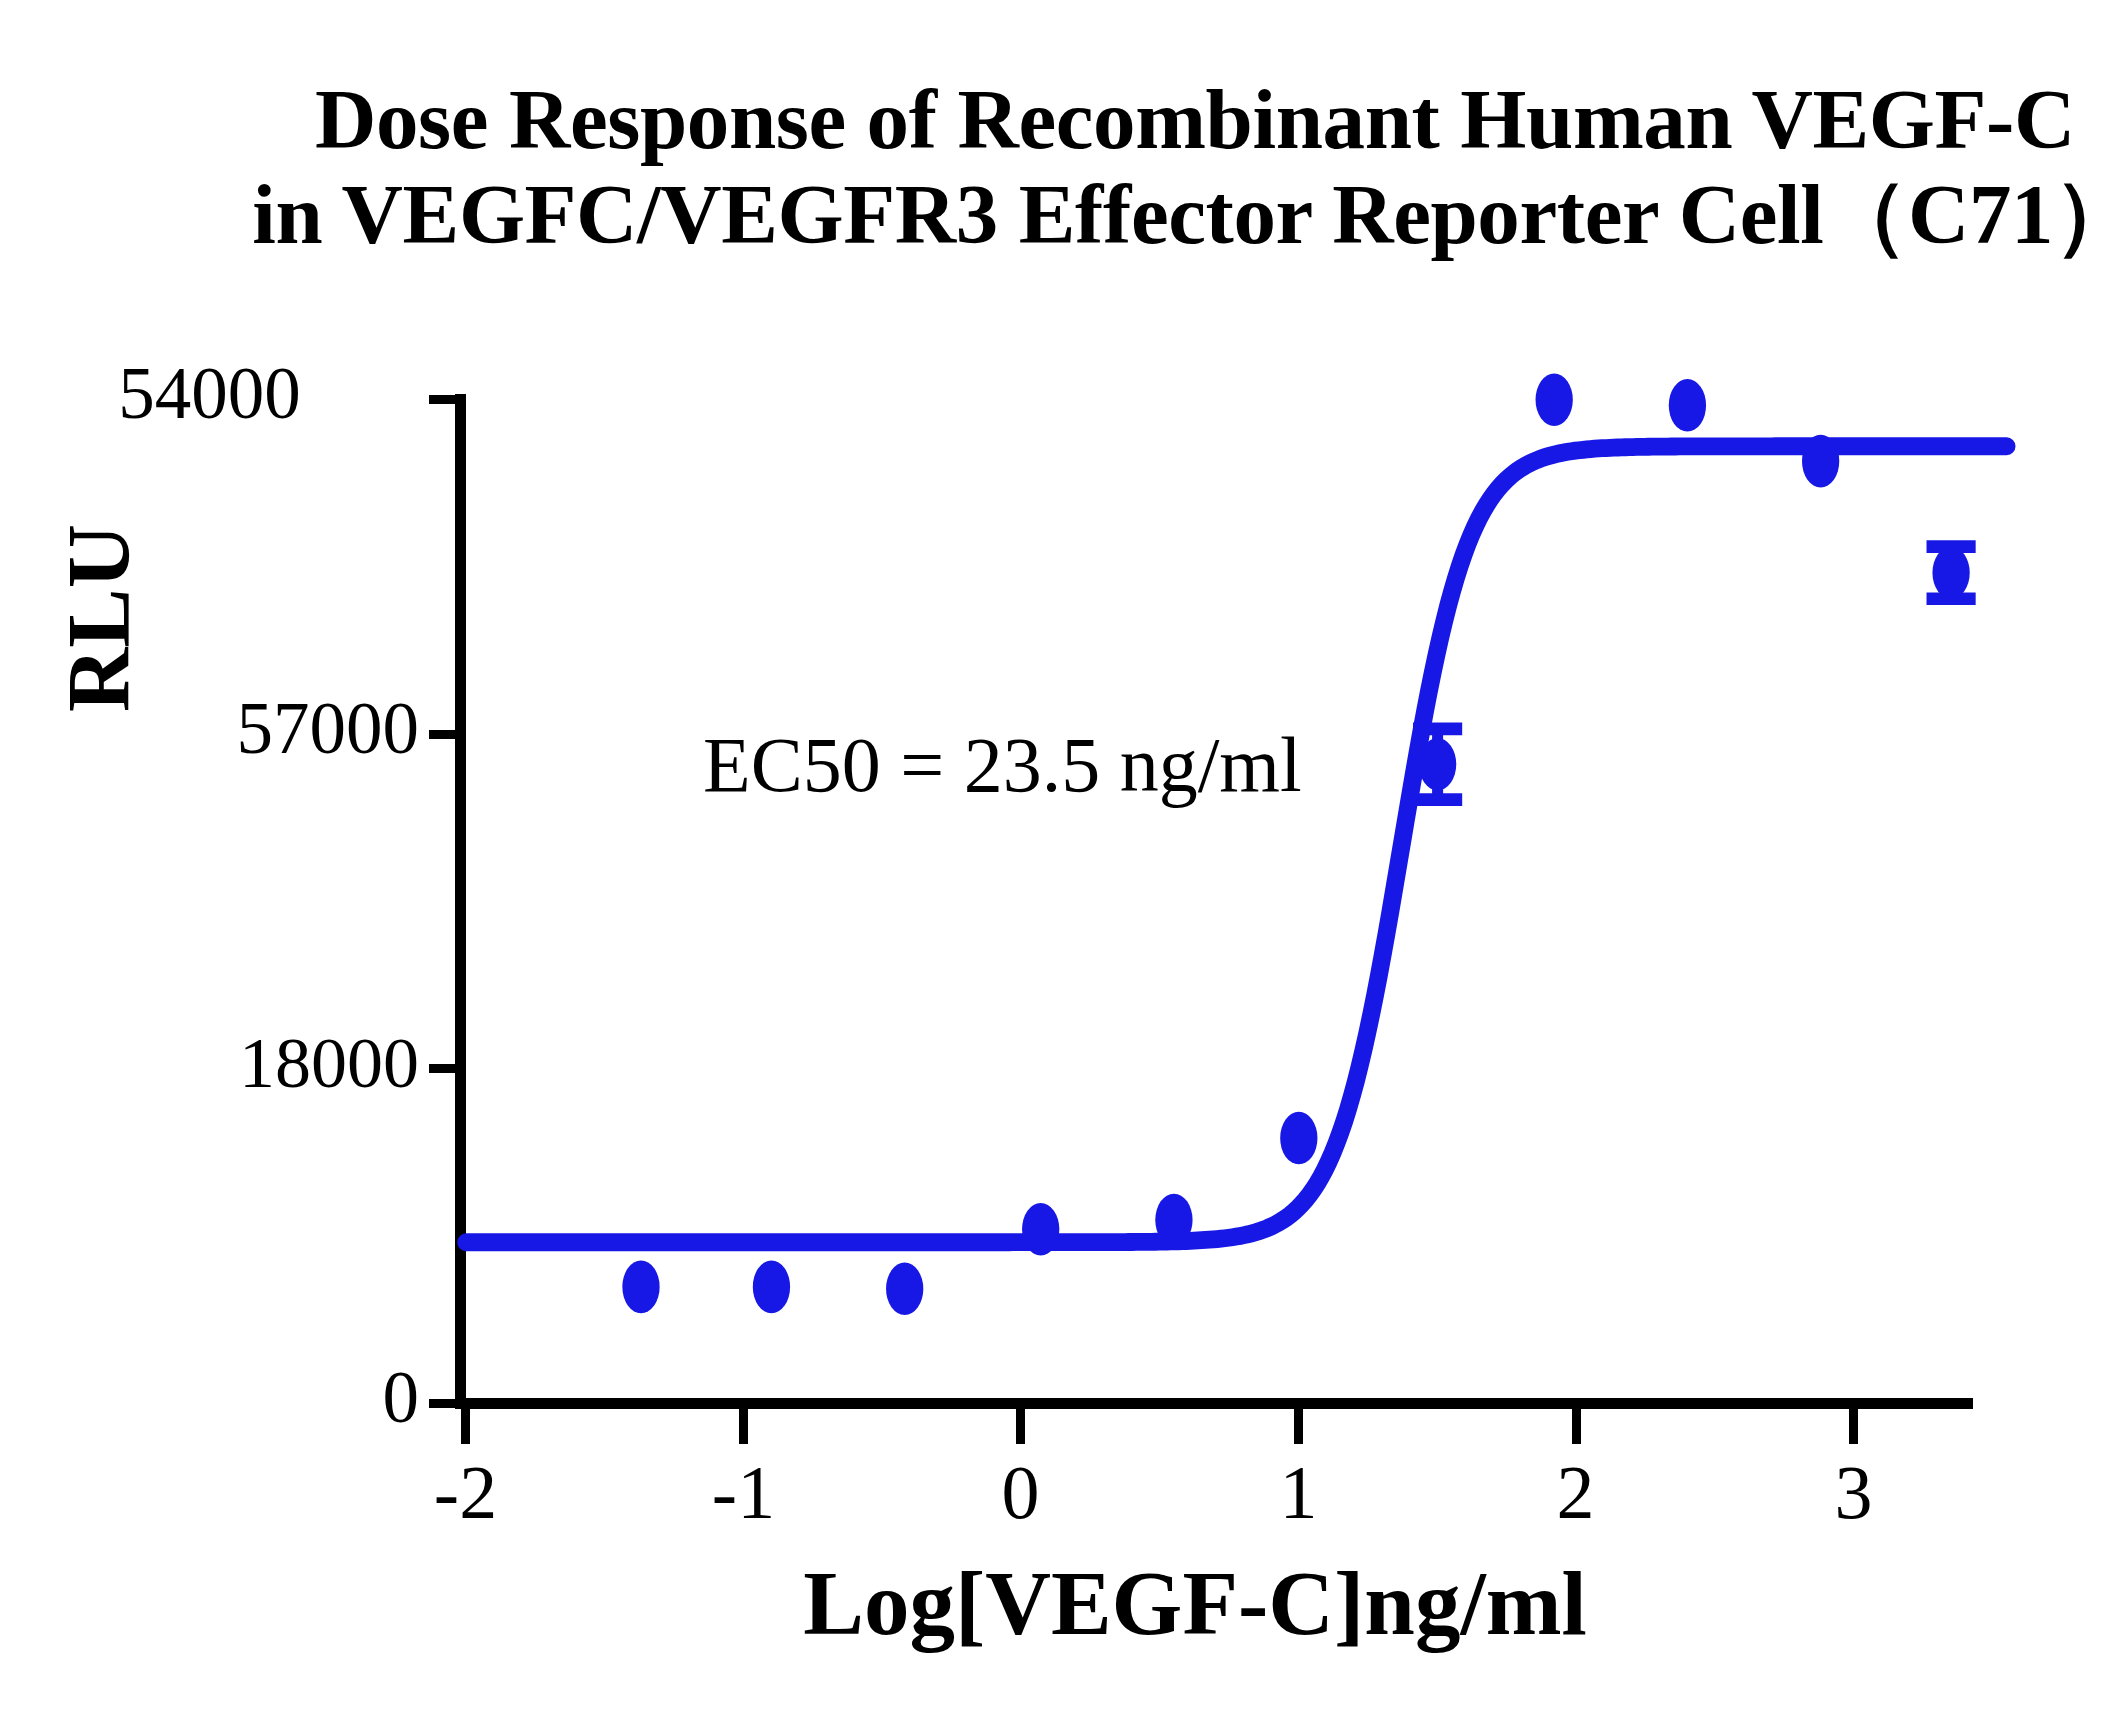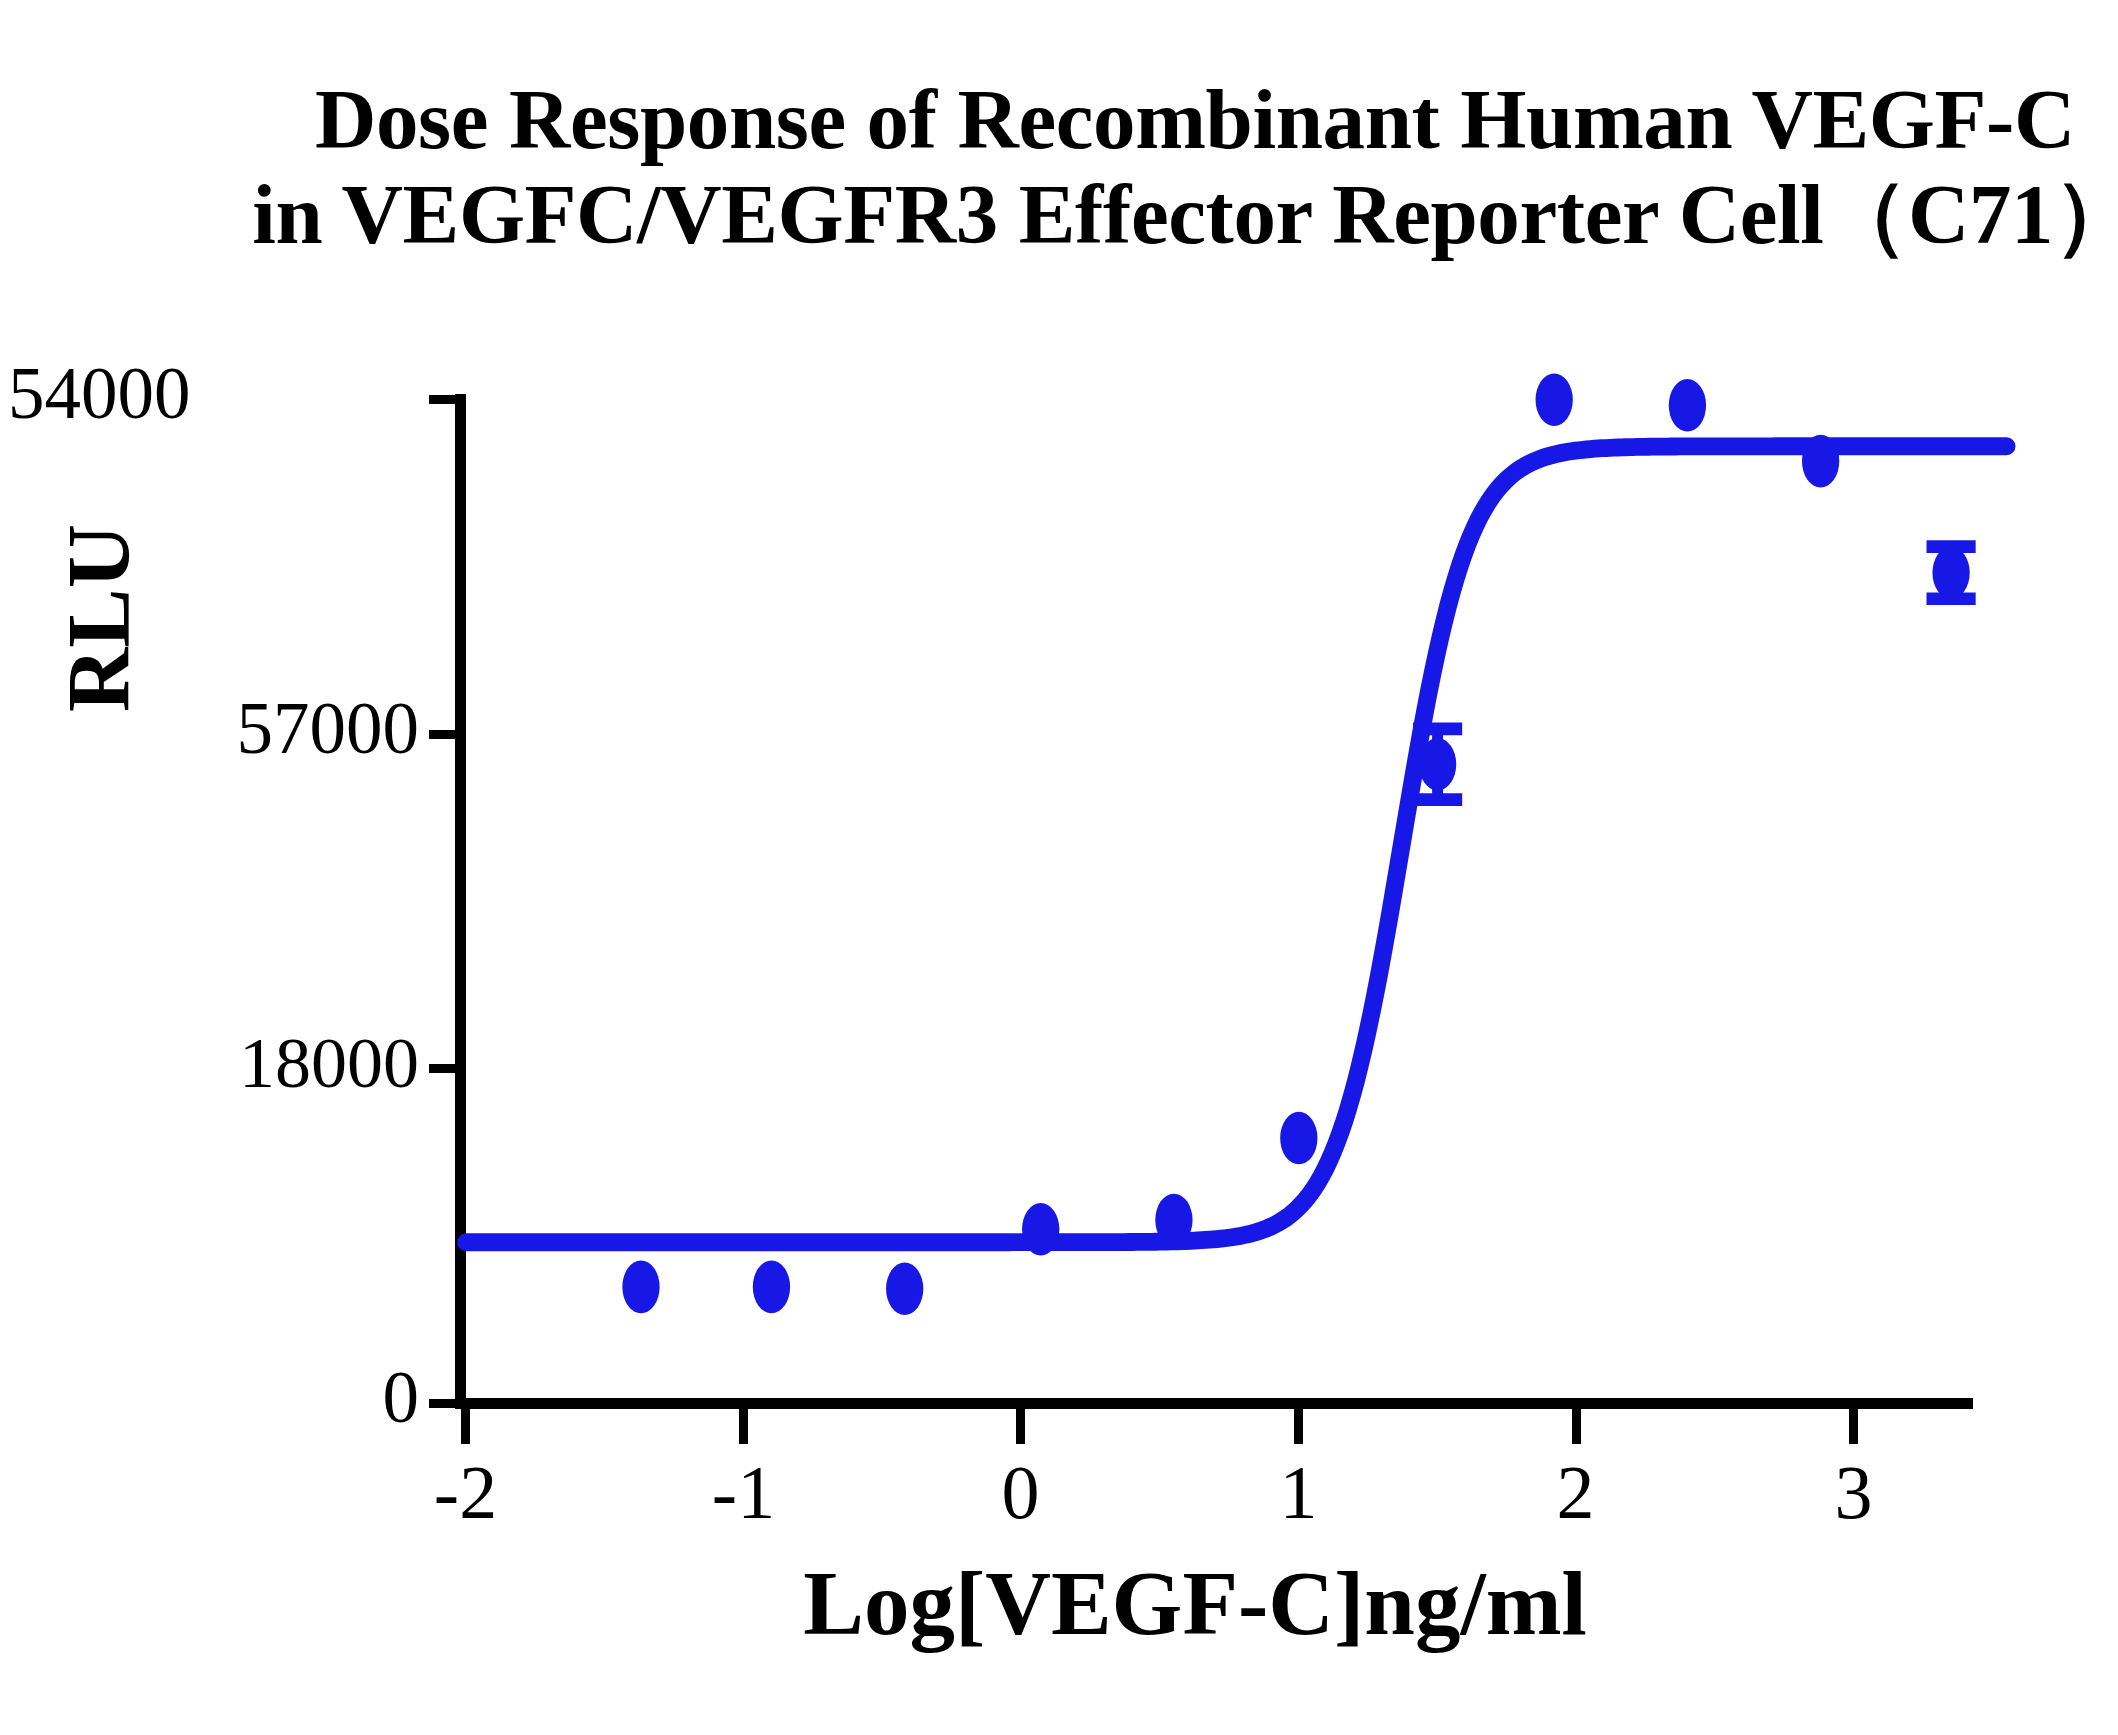--- a/index.html
+++ b/index.html
@@ -129,38 +129,39 @@
   <div id="x-axis-line"></div>
 
   <div id="ticks-layer">
       <div class="y-tick" style="top: 1399px;"></div>
       <div style="position: absolute; left: 0px; top: 1356px; width: 419px; text-align: right; font-size: 73px; color: rgb(0, 0, 0); white-space: nowrap;">0</div>
       <div class="y-tick" style="top: 1064px;"></div>
       <div style="position: absolute; left: 0px; top: 1022px; width: 419px; text-align: right; font-size: 72px; color: rgb(0, 0, 0); white-space: nowrap;">18000</div>
       <div class="y-tick" style="top: 730px;"></div>
       <div style="position: absolute; left: 0px; top: 687px; width: 419px; text-align: right; font-size: 73px; color: rgb(0, 0, 0); white-space: nowrap;">57000</div>
       <div class="y-tick" style="top: 395px;"></div>
-      <div style="position: absolute; left: 0px; top: 352px; width: 419px; text-align: left; font-size: 73px; color: rgb(0, 0, 0); white-space: nowrap; padding-left: 8px;">54000</div>
+      <div style="position: absolute; left: 0px; top: 352px; width: 419px; text-align: center; font-size: 73px; color: rgb(0, 0, 0); white-space: nowrap;">54000</div>
       <div class="x-tick" style="left: 461px;"></div>
       <div class="xtl" style="left: 381px;">-2</div>
       <div class="x-tick" style="left: 739px;"></div>
       <div class="xtl" style="left: 659px;">-1</div>
       <div class="x-tick" style="left: 1016px;"></div>
       <div class="xtl" style="left: 936px;">0</div>
       <div class="x-tick" style="left: 1294px;"></div>
       <div class="xtl" style="left: 1214px;">1</div>
       <div class="x-tick" style="left: 1572px;"></div>
       <div class="xtl" style="left: 1491px;">2</div>
       <div class="x-tick" style="left: 1849px;"></div>
       <div class="xtl" style="left: 1769px;">3</div>
     </div>
 
   <div id="y-axis-title">RLU</div>
   <div id="x-axis-title">Log[VEGF-C]ng/ml</div>
 
+  <div id="ec50-annotation">EC50 = 23.5 ng/ml</div>
 
   <svg id="chart-svg" viewBox="0 0 5640 4096">
     <path id="fit-path" fill="none" stroke="#1818E6" stroke-width="42" stroke-linecap="round" d="M1100.0,2931.2 L1109.1,2931.2 L1118.2,2931.2 L1127.3,2931.2 L1136.4,2931.2 L1145.4,2931.2 L1154.5,2931.2 L1163.6,2931.2 L1172.7,2931.2 L1181.8,2931.2 L1190.9,2931.2 L1200.0,2931.2 L1209.1,2931.2 L1218.1,2931.2 L1227.2,2931.2 L1236.3,2931.2 L1245.4,2931.2 L1254.5,2931.2 L1263.6,2931.2 L1272.7,2931.2 L1281.8,2931.2 L1290.9,2931.2 L1299.9,2931.2 L1309.0,2931.2 L1318.1,2931.2 L1327.2,2931.2 L1336.3,2931.2 L1345.4,2931.2 L1354.5,2931.2 L1363.6,2931.2 L1372.6,2931.2 L1381.7,2931.2 L1390.8,2931.2 L1399.9,2931.2 L1409.0,2931.2 L1418.1,2931.2 L1427.2,2931.2 L1436.3,2931.2 L1445.3,2931.2 L1454.4,2931.2 L1463.5,2931.2 L1472.6,2931.2 L1481.7,2931.2 L1490.8,2931.2 L1499.9,2931.2 L1509.0,2931.2 L1518.1,2931.2 L1527.1,2931.2 L1536.2,2931.2 L1545.3,2931.2 L1554.4,2931.2 L1563.5,2931.2 L1572.6,2931.2 L1581.7,2931.2 L1590.8,2931.2 L1599.8,2931.2 L1608.9,2931.2 L1618.0,2931.2 L1627.1,2931.2 L1636.2,2931.2 L1645.3,2931.2 L1654.4,2931.2 L1663.5,2931.2 L1672.6,2931.2 L1681.6,2931.2 L1690.7,2931.2 L1699.8,2931.2 L1708.9,2931.2 L1718.0,2931.2 L1727.1,2931.2 L1736.2,2931.2 L1745.3,2931.2 L1754.3,2931.2 L1763.4,2931.2 L1772.5,2931.2 L1781.6,2931.2 L1790.7,2931.2 L1799.8,2931.2 L1808.9,2931.2 L1818.0,2931.2 L1827.1,2931.2 L1836.1,2931.2 L1845.2,2931.2 L1854.3,2931.2 L1863.4,2931.2 L1872.5,2931.2 L1881.6,2931.2 L1890.7,2931.2 L1899.8,2931.2 L1908.8,2931.2 L1917.9,2931.2 L1927.0,2931.2 L1936.1,2931.2 L1945.2,2931.2 L1954.3,2931.2 L1963.4,2931.2 L1972.5,2931.2 L1981.5,2931.2 L1990.6,2931.2 L1999.7,2931.2 L2008.8,2931.2 L2017.9,2931.2 L2027.0,2931.2 L2036.1,2931.2 L2045.2,2931.2 L2054.3,2931.2 L2063.3,2931.2 L2072.4,2931.2 L2081.5,2931.2 L2090.6,2931.2 L2099.7,2931.2 L2108.8,2931.2 L2117.9,2931.2 L2127.0,2931.2 L2136.0,2931.2 L2145.1,2931.2 L2154.2,2931.2 L2163.3,2931.2 L2172.4,2931.2 L2181.5,2931.2 L2190.6,2931.2 L2199.7,2931.2 L2208.8,2931.2 L2217.8,2931.2 L2226.9,2931.2 L2236.0,2931.2 L2245.1,2931.2 L2254.2,2931.2 L2263.3,2931.2 L2272.4,2931.2 L2281.5,2931.2 L2290.5,2931.2 L2299.6,2931.2 L2308.7,2931.2 L2317.8,2931.2 L2326.9,2931.2 L2336.0,2931.2 L2345.1,2931.2 L2354.2,2931.2 L2363.2,2931.2 L2372.3,2931.2 L2381.4,2931.2 L2390.5,2931.1 L2399.6,2931.1 L2408.7,2931.1 L2417.8,2931.1 L2426.9,2931.1 L2436.0,2931.1 L2445.0,2931.1 L2454.1,2931.1 L2463.2,2931.1 L2472.3,2931.1 L2481.4,2931.1 L2490.5,2931.1 L2499.6,2931.1 L2508.7,2931.1 L2517.7,2931.1 L2526.8,2931.1 L2535.9,2931.1 L2545.0,2931.0 L2554.1,2931.0 L2563.2,2931.0 L2572.3,2931.0 L2581.4,2931.0 L2590.5,2931.0 L2599.5,2930.9 L2608.6,2930.9 L2617.7,2930.9 L2626.8,2930.8 L2635.9,2930.8 L2645.0,2930.7 L2654.1,2930.7 L2663.2,2930.6 L2672.2,2930.6 L2681.3,2930.5 L2690.4,2930.4 L2699.5,2930.3 L2708.6,2930.2 L2717.7,2930.1 L2726.8,2930.0 L2735.9,2929.8 L2745.0,2929.7 L2754.0,2929.5 L2763.1,2929.3 L2772.2,2929.0 L2781.3,2928.8 L2790.4,2928.5 L2799.5,2928.2 L2808.6,2927.8 L2817.7,2927.4 L2826.7,2926.9 L2835.8,2926.4 L2844.9,2925.8 L2854.0,2925.2 L2863.1,2924.5 L2872.2,2923.6 L2881.3,2922.7 L2890.4,2921.7 L2899.4,2920.6 L2908.5,2919.3 L2917.6,2917.8 L2926.7,2916.2 L2935.8,2914.4 L2944.9,2912.4 L2954.0,2910.1 L2963.1,2907.6 L2972.2,2904.8 L2981.2,2901.6 L2990.3,2898.0 L2999.4,2894.1 L3008.5,2889.7 L3017.6,2884.7 L3026.7,2879.2 L3035.8,2873.1 L3044.9,2866.3 L3053.9,2858.7 L3063.0,2850.2 L3072.1,2840.8 L3081.2,2830.4 L3090.3,2818.8 L3099.4,2806.1 L3108.5,2791.9 L3117.6,2776.4 L3126.7,2759.2 L3135.7,2740.4 L3144.8,2719.8 L3153.9,2697.2 L3163.0,2672.6 L3172.1,2645.9 L3181.2,2616.9 L3190.3,2585.7 L3199.4,2552.1 L3208.4,2516.1 L3217.5,2477.7 L3226.6,2437.0 L3235.7,2393.9 L3244.8,2348.8 L3253.9,2301.6 L3263.0,2252.6 L3272.1,2202.0 L3281.2,2150.0 L3290.2,2097.1 L3299.3,2043.5 L3308.4,1989.5 L3317.5,1935.6 L3326.6,1882.0 L3335.7,1829.1 L3344.8,1777.3 L3353.9,1726.8 L3362.9,1678.0 L3372.0,1631.0 L3381.1,1586.0 L3390.2,1543.2 L3399.3,1502.6 L3408.4,1464.5 L3417.5,1428.7 L3426.6,1395.3 L3435.6,1364.2 L3444.7,1335.5 L3453.8,1309.0 L3462.9,1284.6 L3472.0,1262.2 L3481.1,1241.7 L3490.2,1223.0 L3499.3,1206.0 L3508.4,1190.6 L3517.4,1176.6 L3526.5,1164.0 L3535.6,1152.5 L3544.7,1142.2 L3553.8,1132.9 L3562.9,1124.5 L3572.0,1117.0 L3581.1,1110.2 L3590.1,1104.1 L3599.2,1098.7 L3608.3,1093.8 L3617.4,1089.4 L3626.5,1085.5 L3635.6,1082.0 L3644.7,1078.9 L3653.8,1076.1 L3662.9,1073.6 L3671.9,1071.3 L3681.0,1069.3 L3690.1,1067.5 L3699.2,1065.9 L3708.3,1064.5 L3717.4,1063.2 L3726.5,1062.1 L3735.6,1061.1 L3744.6,1060.2 L3753.7,1059.4 L3762.8,1058.6 L3771.9,1058.0 L3781.0,1057.4 L3790.1,1056.9 L3799.2,1056.5 L3808.3,1056.1 L3817.3,1055.7 L3826.4,1055.4 L3835.5,1055.1 L3844.6,1054.8 L3853.7,1054.6 L3862.8,1054.4 L3871.9,1054.2 L3881.0,1054.1 L3890.1,1053.9 L3899.1,1053.8 L3908.2,1053.7 L3917.3,1053.6 L3926.4,1053.5 L3935.5,1053.4 L3944.6,1053.3 L3953.7,1053.3 L3962.8,1053.2 L3971.8,1053.1 L3980.9,1053.1 L3990.0,1053.1 L3999.1,1053.0 L4008.2,1053.0 L4017.3,1053.0 L4026.4,1052.9 L4035.5,1052.9 L4044.6,1052.9 L4053.6,1052.9 L4062.7,1052.9 L4071.8,1052.8 L4080.9,1052.8 L4090.0,1052.8 L4099.1,1052.8 L4108.2,1052.8 L4117.3,1052.8 L4126.3,1052.8 L4135.4,1052.8 L4144.5,1052.8 L4153.6,1052.8 L4162.7,1052.8 L4171.8,1052.8 L4180.9,1052.8 L4190.0,1052.7 L4199.1,1052.7 L4208.1,1052.7 L4217.2,1052.7 L4226.3,1052.7 L4235.4,1052.7 L4244.5,1052.7 L4253.6,1052.7 L4262.7,1052.7 L4271.8,1052.7 L4280.8,1052.7 L4289.9,1052.7 L4299.0,1052.7 L4308.1,1052.7 L4317.2,1052.7 L4326.3,1052.7 L4335.4,1052.7 L4344.5,1052.7 L4353.5,1052.7 L4362.6,1052.7 L4371.7,1052.7 L4380.8,1052.7 L4389.9,1052.7 L4399.0,1052.7 L4408.1,1052.7 L4417.2,1052.7 L4426.3,1052.7 L4435.3,1052.7 L4444.4,1052.7 L4453.5,1052.7 L4462.6,1052.7 L4471.7,1052.7 L4480.8,1052.7 L4489.9,1052.7 L4499.0,1052.7 L4508.0,1052.7 L4517.1,1052.7 L4526.2,1052.7 L4535.3,1052.7 L4544.4,1052.7 L4553.5,1052.7 L4562.6,1052.7 L4571.7,1052.7 L4580.8,1052.7 L4589.8,1052.7 L4598.9,1052.7 L4608.0,1052.7 L4617.1,1052.7 L4626.2,1052.7 L4635.3,1052.7 L4644.4,1052.7 L4653.5,1052.7 L4662.5,1052.7 L4671.6,1052.7 L4680.7,1052.7 L4689.8,1052.7 L4698.9,1052.7 L4708.0,1052.7 L4717.1,1052.7 L4726.2,1052.7 L4735.3,1052.7"></path>
     <g id="errorbars-group">
         <g>
           <line x1="3392.5" x2="3392.5" y1="1719.8333333333335" y2="1886.6111111111113" stroke="#1818E6" stroke-width="26"></line>
           <line x1="3334.5" x2="3450.5" y1="1719.8333333333335" y2="1719.8333333333335" stroke="#1818E6" stroke-width="30"></line>
           <line x1="3334.5" x2="3450.5" y1="1886.6111111111113" y2="1886.6111111111113" stroke="#1818E6" stroke-width="30"></line>
         </g>
         <g>

